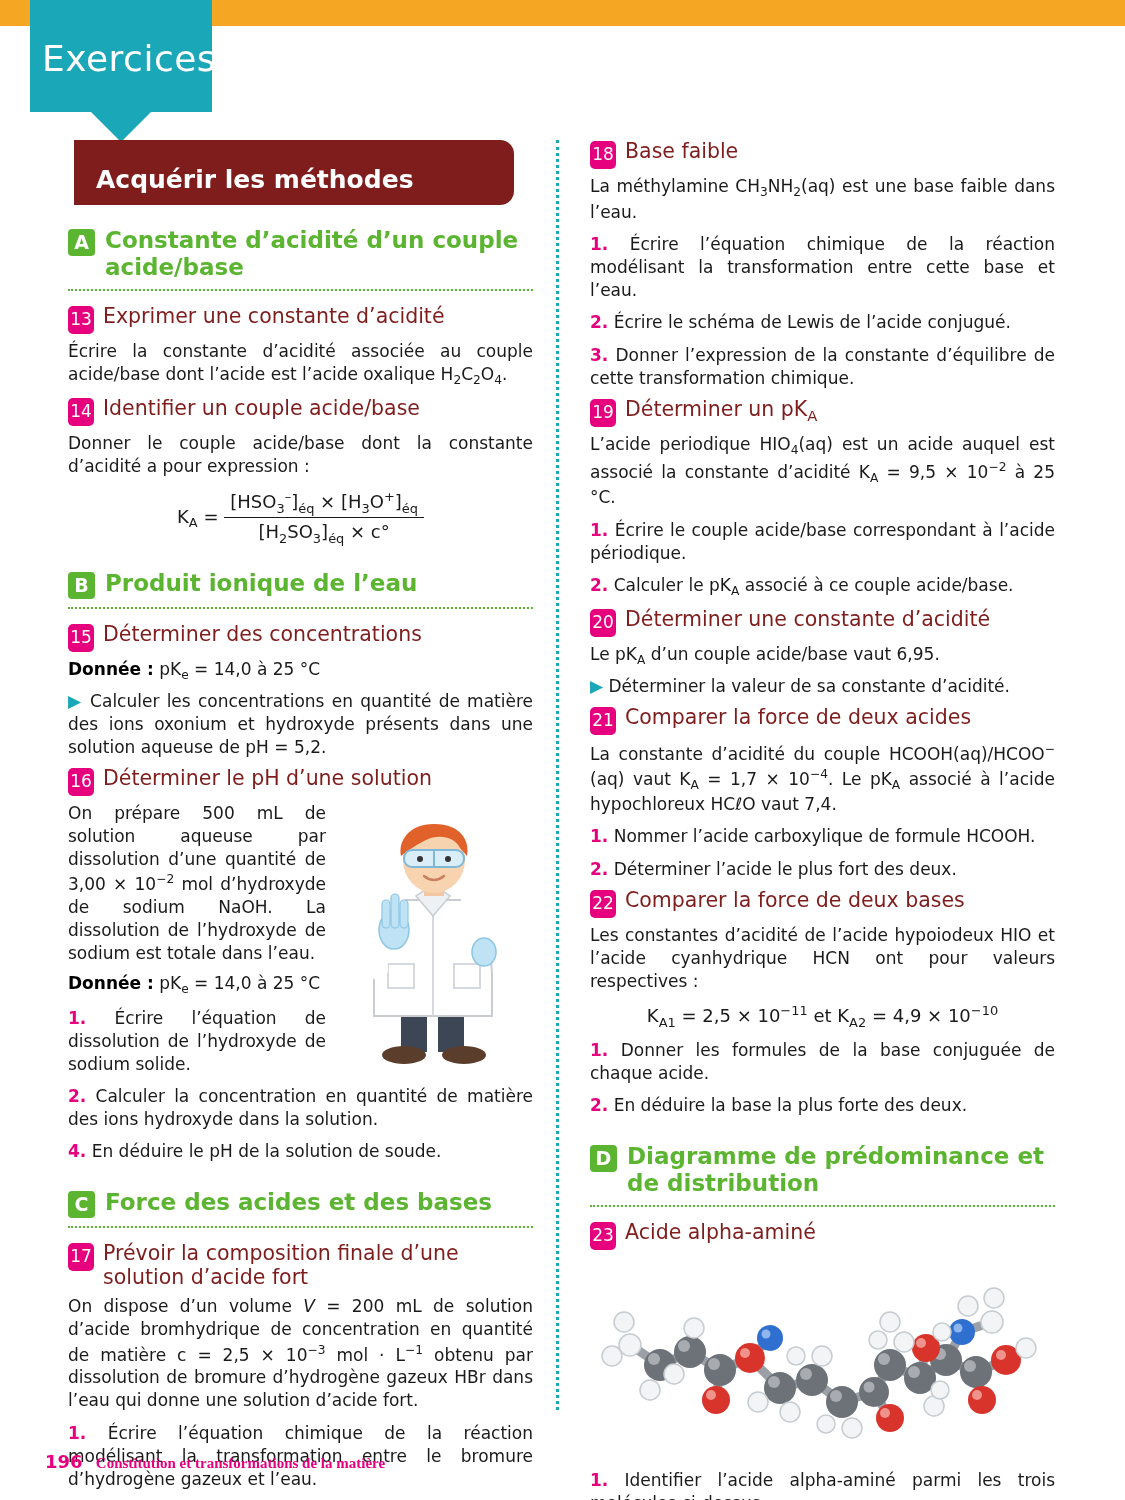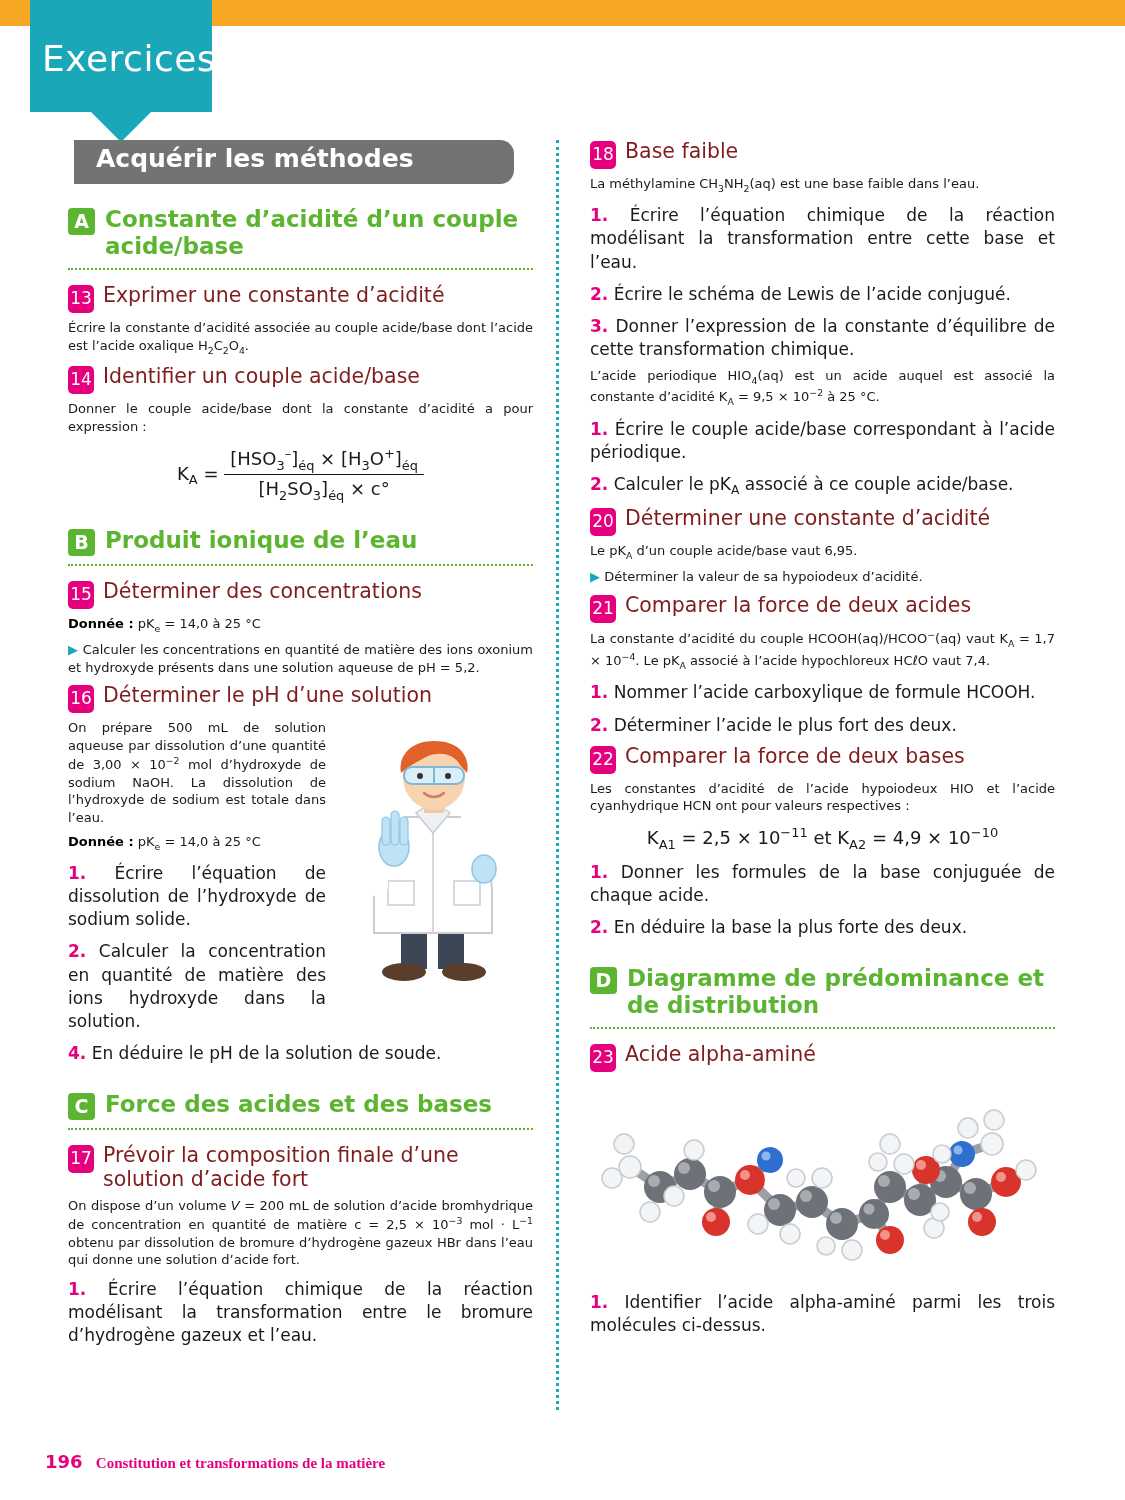--- a/index.html
+++ b/index.html
@@ -32,22 +32,22 @@
     position:absolute;top:140px;width:465px;
   }
   .col-left{left:68px;}
   .col-right{left:590px;}
   .divider{
     position:absolute;left:556px;top:140px;width:0;height:1270px;
     border-left:3px dotted #1aa7b8;
   }
   
   .banner{
-    background:#737373;color:#fff;font-size:25px;font-weight:bold;
-    padding:4px 0 11px 22px;border-radius:0 14px 14px 0;margin:0 0 22px 6px;
+    background:#7f1d1d;color:#fff;font-size:25px;font-weight:bold;
+    padding:25px 0 11px 22px;border-radius:0 14px 14px 0;margin:0 0 22px 6px;
     width:440px;box-sizing:border-box;
   }
   
   .letter-head{
     display:flex;align-items:flex-start;margin-top:6px;margin-bottom:6px;
   }
   .letter-box{
     background:#5cb531;color:#fff;font-weight:bold;font-size:19px;
     width:27px;height:27px;line-height:27px;text-align:center;border-radius:4px;
     margin-right:10px;flex:0 0 auto;margin-top:2px;
@@ -62,21 +62,21 @@
   .ex-head{display:flex;align-items:flex-start;margin-top:8px;}
   .ex-num{
     background:#e6007e;color:#fff;font-weight:normal;font-size:17px;
     width:26px;height:28px;line-height:26px;text-align:center;border-radius:5px;
     margin-right:9px;flex:0 0 auto;margin-top:1px;
   }
   .ex-title{
     color:#7f1d1d;font-size:20.5px;font-weight:normal;line-height:1.15;
   }
   p{
-    font-size:13px;line-height:1.36;margin:6px 0 0 0;text-align:justify;
+    font-size:17px;line-height:1.36;margin:6px 0 0 0;text-align:justify;
   }
   .step{font-size:17px;line-height:1.36;margin:9px 0 0 0;text-align:justify;}
   .step b{color:#e6007e;}
   .bullet{color:#1aa7b8;font-weight:bold;}
   .donnee{color:#000;font-weight:bold;}
   .formula{
     text-align:center;font-size:18px;margin:10px 0 6px 0;
   }
   .frac{display:inline-block;vertical-align:middle;text-align:center;}
   .frac .num{display:block;padding:0 6px 2px 6px;border-bottom:1.4px solid #1a1a1a;}
@@ -226,30 +226,34 @@
 
   <div class="ex-head" style="margin-top:0;">
     <div class="ex-num">18</div>
     <div class="ex-title">Base faible</div>
   </div>
   <p>La méthylamine CH<sub>3</sub>NH<sub>2</sub>(aq) est une base faible dans l’eau.</p>
   <p class="step"><b>1.</b> <span>Écrire l’équation chimique de la réaction modélisant la transformation entre cette base et l’eau.</span></p>
   <p class="step"><b>2.</b> <span>Écrire le schéma de Lewis de l’acide conjugué.</span></p>
   <p class="step"><b>3.</b> <span>Donner l’expression de la constante d’équilibre de cette transformation chimique.</span></p>
 
+  <div class="ex-head">
+    <div class="ex-num">19</div>
+    <div class="ex-title">Déterminer un pK<sub>A</sub></div>
+  </div>
   <p>L’acide periodique HIO<sub>4</sub>(aq) est un acide auquel est associé la constante d’acidité K<sub>A</sub> = 9,5 × 10<sup>−2</sup> à 25 °C.</p>
   <p class="step"><b>1.</b> <span>Écrire le couple acide/base correspondant à l’acide périodique.</span></p>
   <p class="step"><b>2.</b> Calculer le pK<sub>A</sub> associé à ce couple acide/base.</p>
 
   <div class="ex-head">
     <div class="ex-num">20</div>
     <div class="ex-title">Déterminer une constante d’acidité</div>
   </div>
   <p>Le pK<sub>A</sub> d’un couple acide/base vaut 6,95.</p>
-  <p><span class="bullet">▶</span> <span>Déterminer la valeur de sa hypoiodeux d’acidité.</span></p>
+  <p><span class="bullet">▶</span> <span>Déterminer la valeur de sa constante d’acidité.</span></p>
 
   <div class="ex-head">
     <div class="ex-num">21</div>
     <div class="ex-title">Comparer la force de deux acides</div>
   </div>
   <p>La constante d’acidité du couple HCOOH(aq)/HCOO<sup>−</sup>(aq) vaut K<sub>A</sub> = 1,7 × 10<sup>−4</sup>. Le pK<sub>A</sub> associé à l’acide hypochloreux HCℓO vaut 7,4.</p>
   <p class="step"><b>1.</b> <span>Nommer l’acide carboxylique de formule HCOOH.</span></p>
   <p class="step"><b>2.</b> <span>Déterminer l’acide le plus fort des deux.</span></p>
 
   <div class="ex-head">

